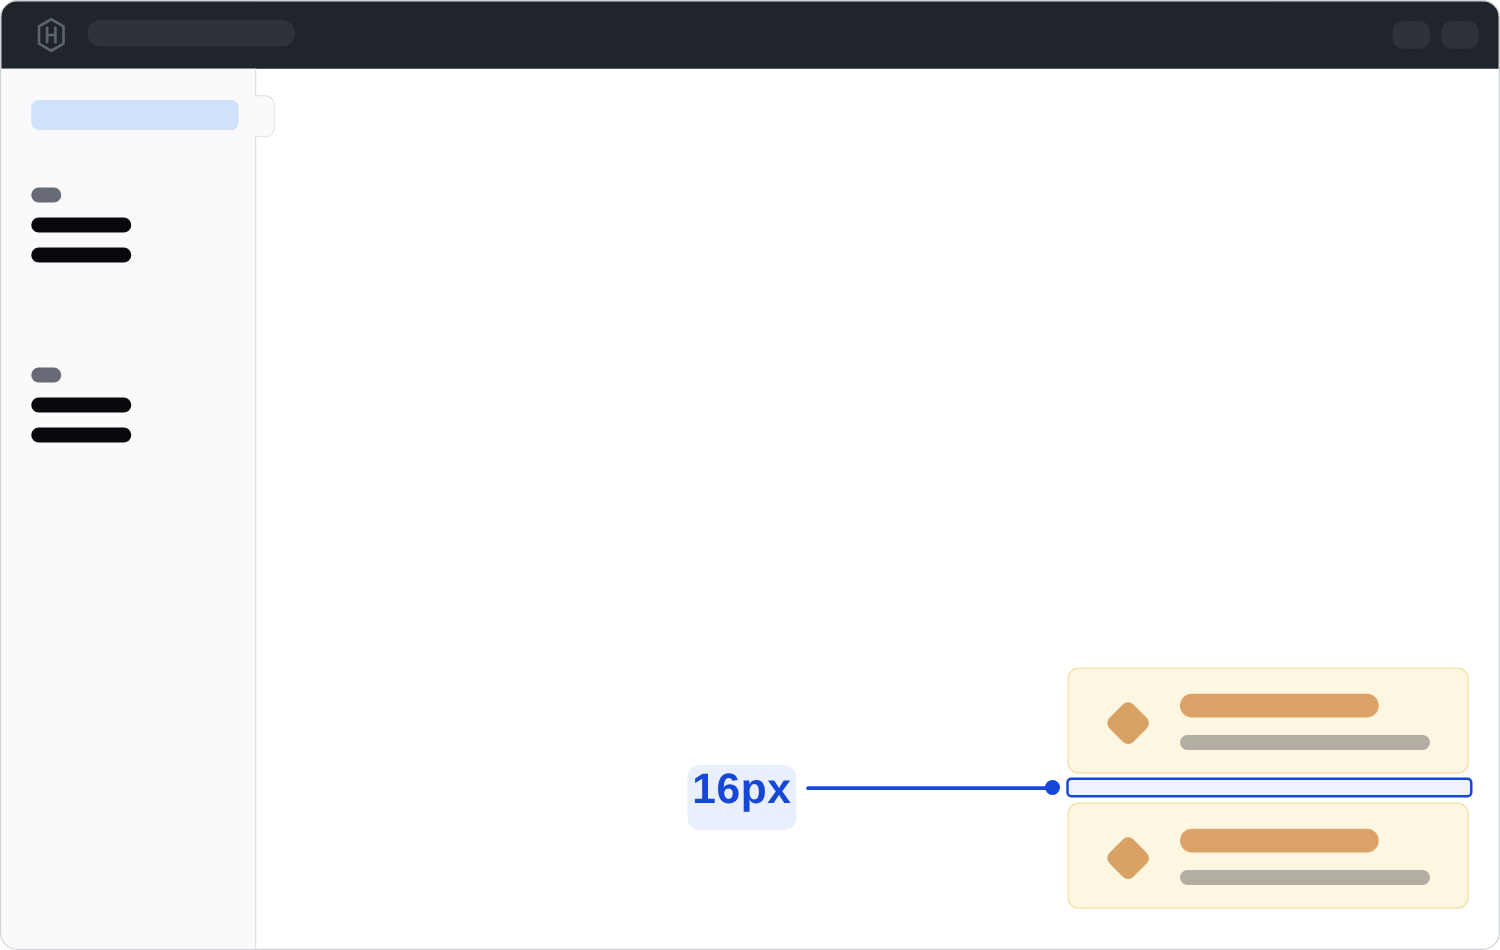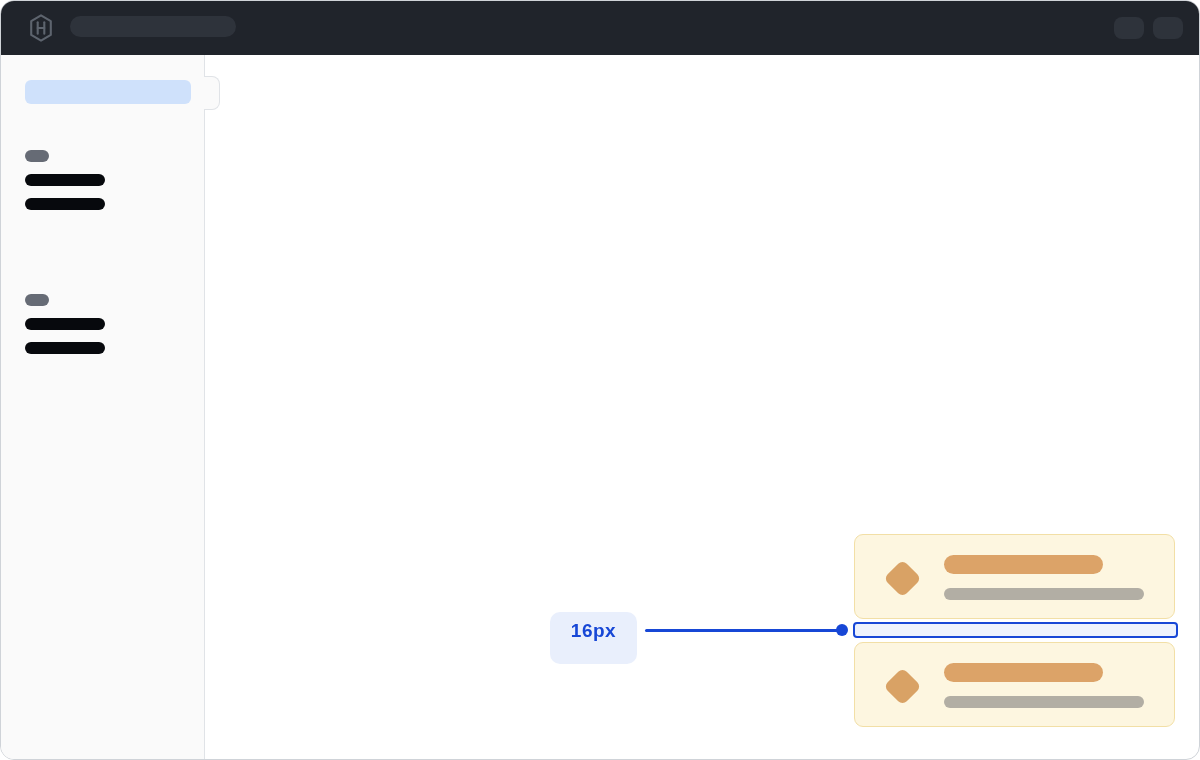--- a/index.html
+++ b/index.html
@@ -68,21 +68,21 @@
     border-radius:9.5px;background:var(--card-title-bar);
   }
   .card-text-bar{
     position:absolute;left:89px;top:53px;width:200px;height:12px;
     border-radius:6px;background:var(--card-text-bar);
   }
   
   .spacing-label{
     position:absolute;left:549px;top:611px;width:87px;height:52px;
     border-radius:10px;background:var(--annotation-label-bg);
-    color:var(--accent);font-size:19px;font-weight:600;line-height:38px;
+    color:var(--accent);font-size:34px;font-weight:600;line-height:38px;
     text-align:center;letter-spacing:0.5px;
   }
   .connector-line{
     position:absolute;left:644px;top:628px;width:194px;height:3px;
     border-radius:2px;background:var(--accent);
   }
   .connector-dot{
     position:absolute;left:835px;top:623px;width:12px;height:12px;
     border-radius:50%;background:var(--accent);
   }

